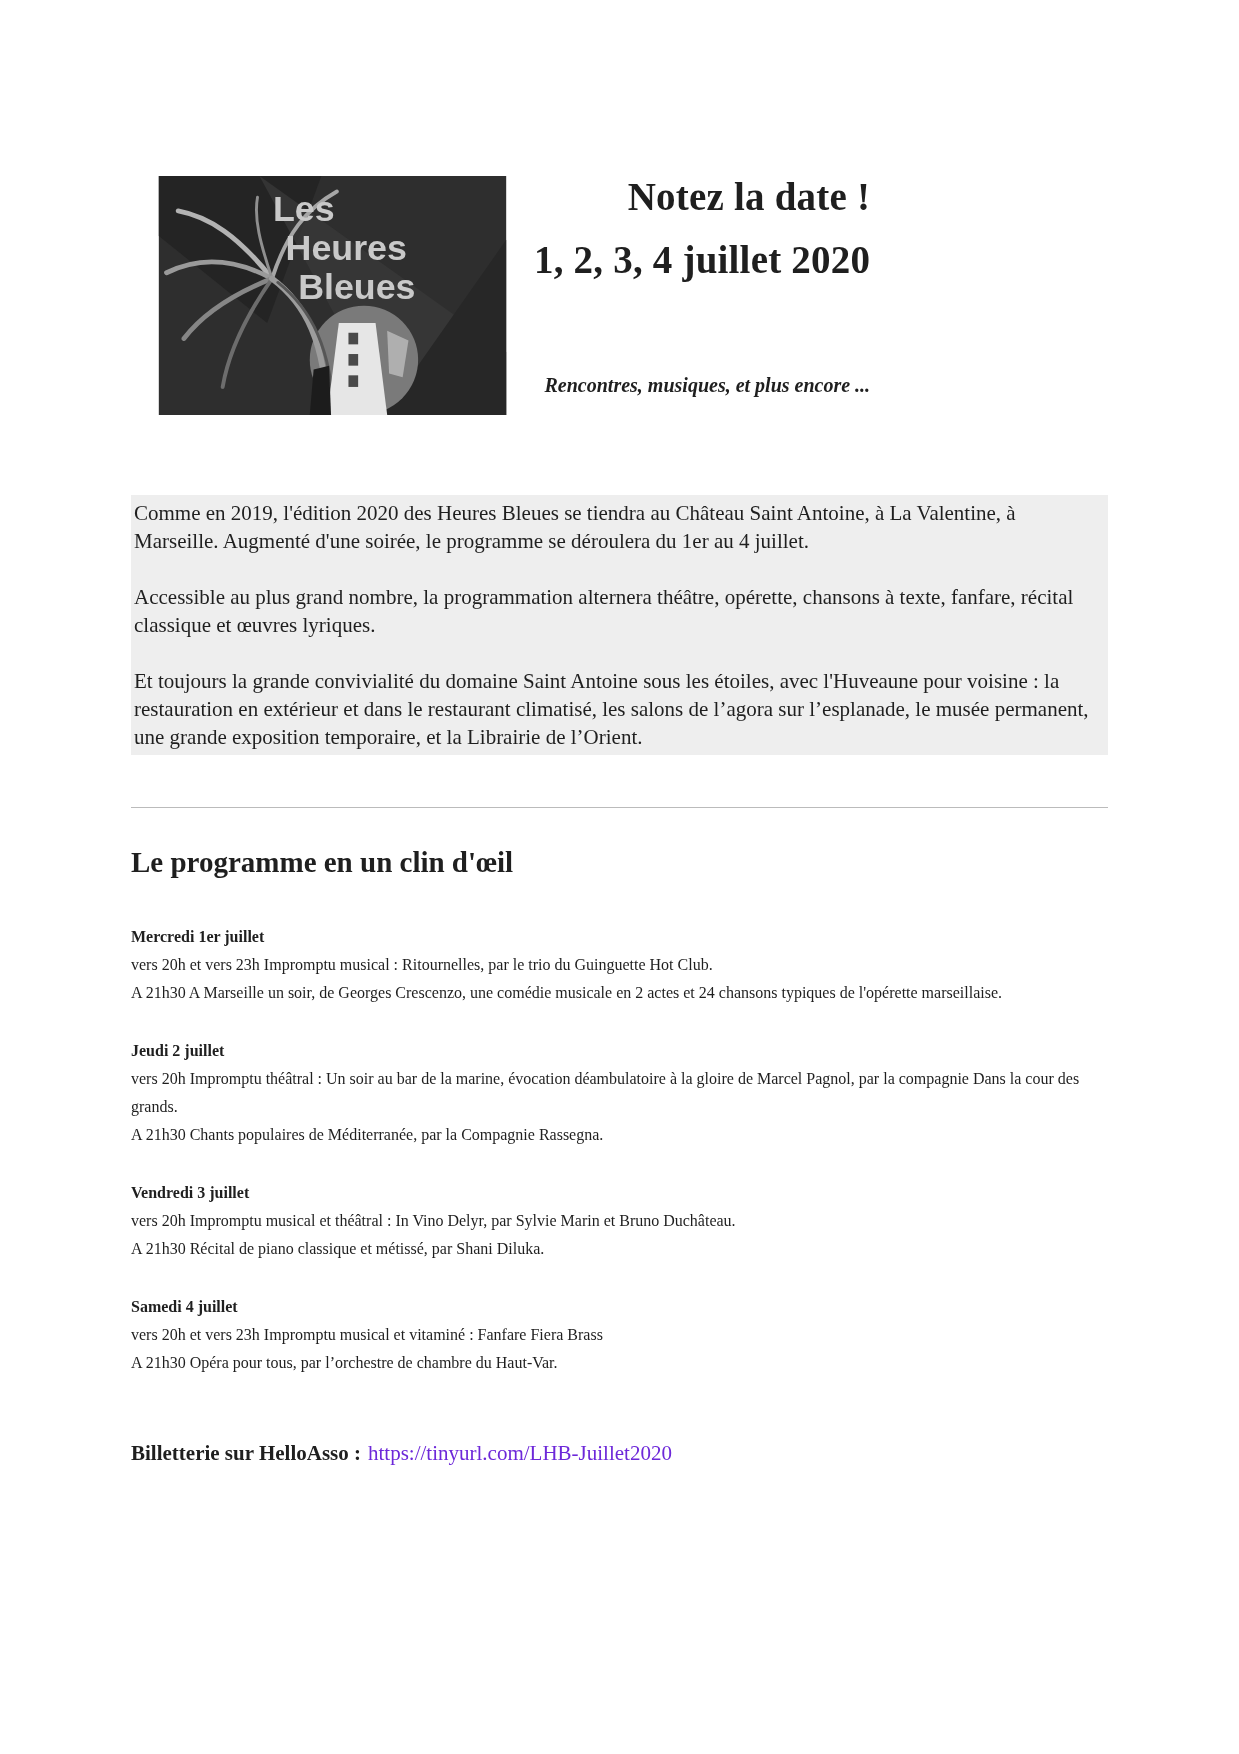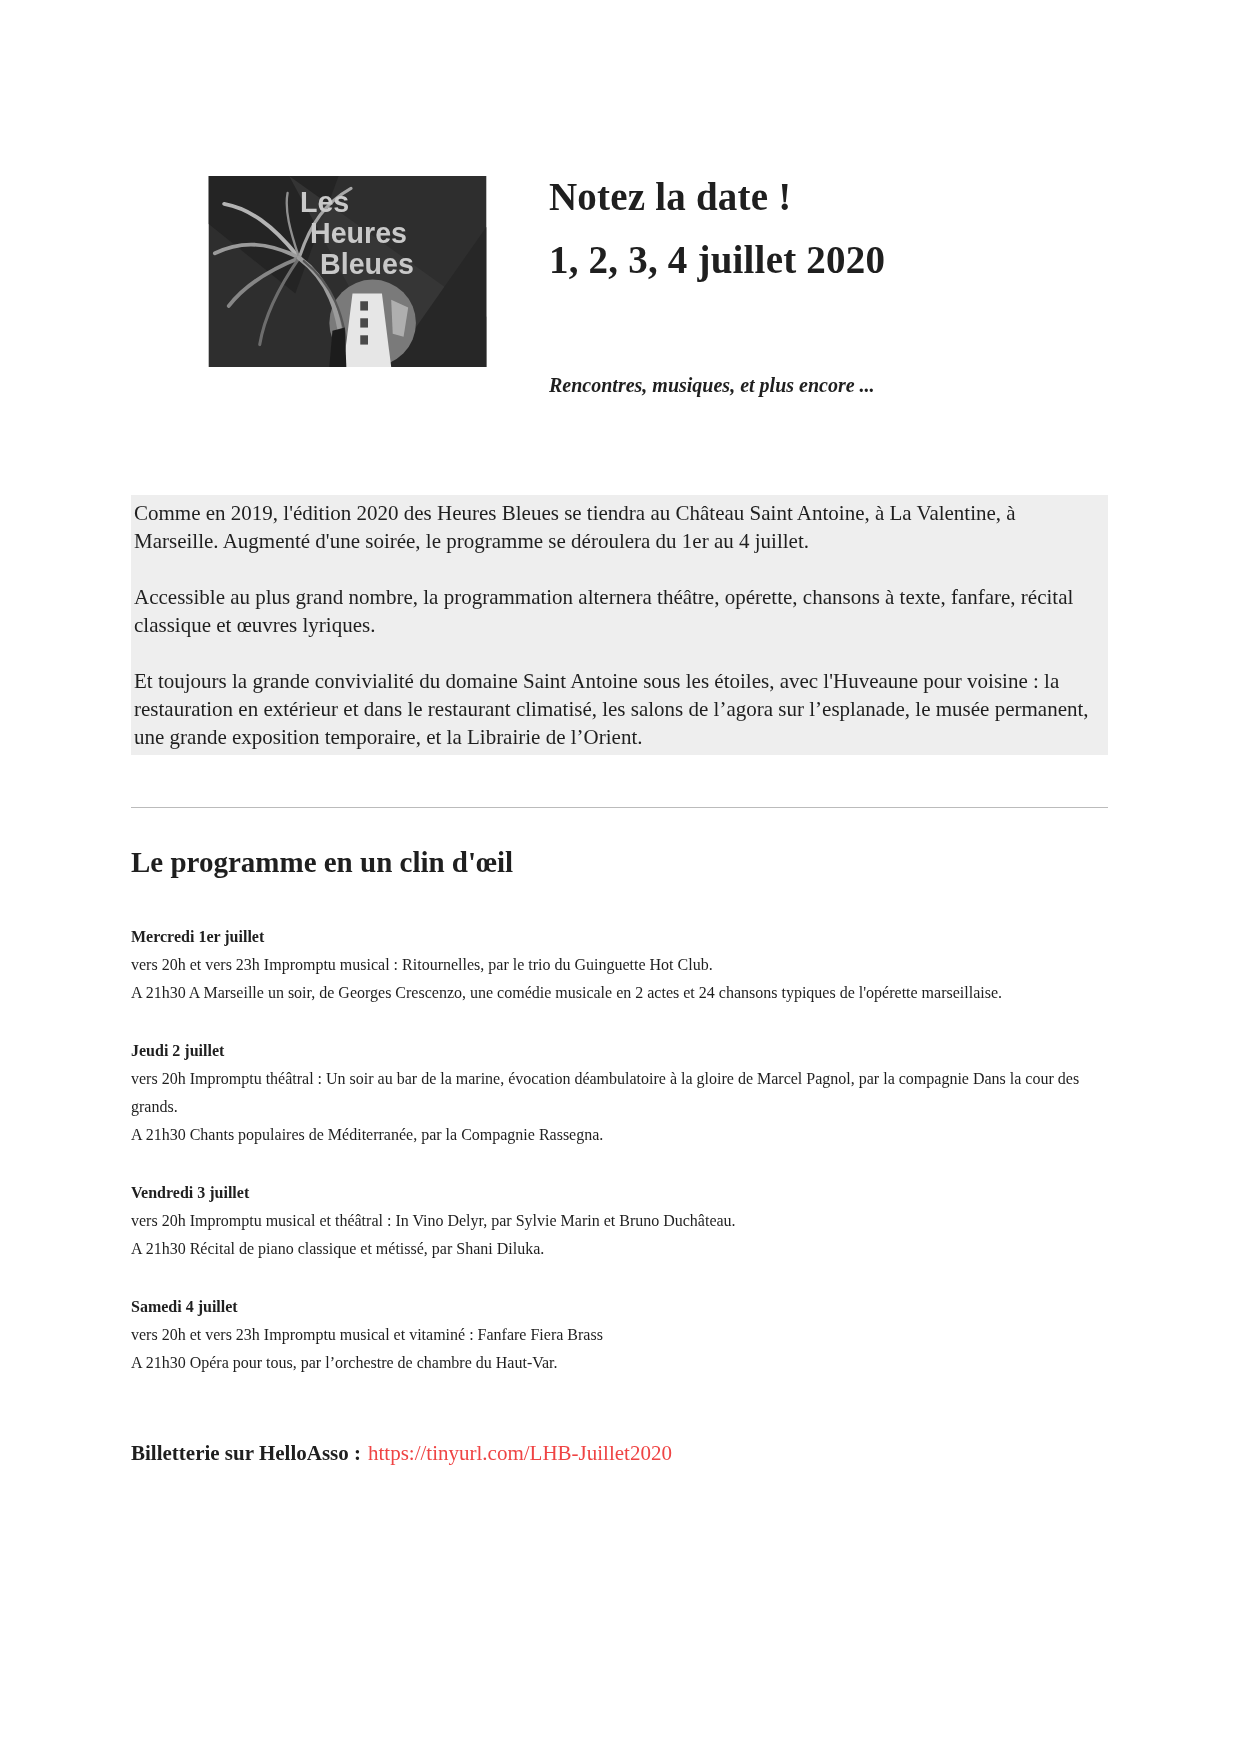--- a/index.html
+++ b/index.html
@@ -11,23 +11,23 @@
     margin: 0 auto;
     background: #ffffff;
     font-family: "Liberation Serif", serif;
     color: #1f1f1f;
     overflow: hidden;
   }
   .content { width: 977px; margin: 0 auto; padding-top: 176px; }
 
   
   .header-row { display: flex; align-items: flex-start; height: 247px; margin-bottom: 72px; }
-  .logo-wrap { flex: none; width: 359px; height: 191px; margin-left: 37px; }
+  .logo-wrap { flex: none; width: 359px; height: 239px; margin-left: 22px; }
   .logo-wrap svg { display: block; width: 100%; height: 100%; }
-  .header-text { margin-left: 22px; }
+  .header-text { margin-left: 22px; text-align: right; }
   .title { font-size: 39px; font-weight: bold; line-height: 1.1; letter-spacing: 0.2px; }
   .title2 { margin-top: 20px; }
   .subtitle { font-size: 20px; font-weight: bold; margin-top: 92px; font-style: italic; }
 
   
   .intro {
     background: #eeeeee;
     padding: 4px 8px 4px 3px;
     font-size: 21px;
     line-height: 28px;
@@ -38,21 +38,21 @@
   
   .divider { border: none; border-top: 1px solid #bbbbbb; margin: 52px 0 0 0; height: 0; }
   .program-heading { font-size: 29px; font-weight: bold; line-height: 1.15; margin-top: 38px; }
   .days { margin-top: 44px; font-size: 16px; line-height: 28px; }
   .day + .day { margin-top: 30px; }
   .day-title { font-weight: bold; }
 
   
   .footer { margin-top: 62px; font-size: 21px; line-height: 28px; }
   .footer-label { font-weight: bold; }
-  .footer-url { margin-left: 7px; color: #ef4444; text-decoration: none; cursor: pointer; }
+  .footer-url { margin-left: 7px; color: #6d28d9; text-decoration: none; cursor: pointer; }
 </style>
 </head>
 <body>
 
 <div class="page">
   <div class="content">
 
     <div class="header-row">
       <div class="logo-wrap">
         <svg viewBox="0 0 359 247" xmlns="http://www.w3.org/2000/svg">

